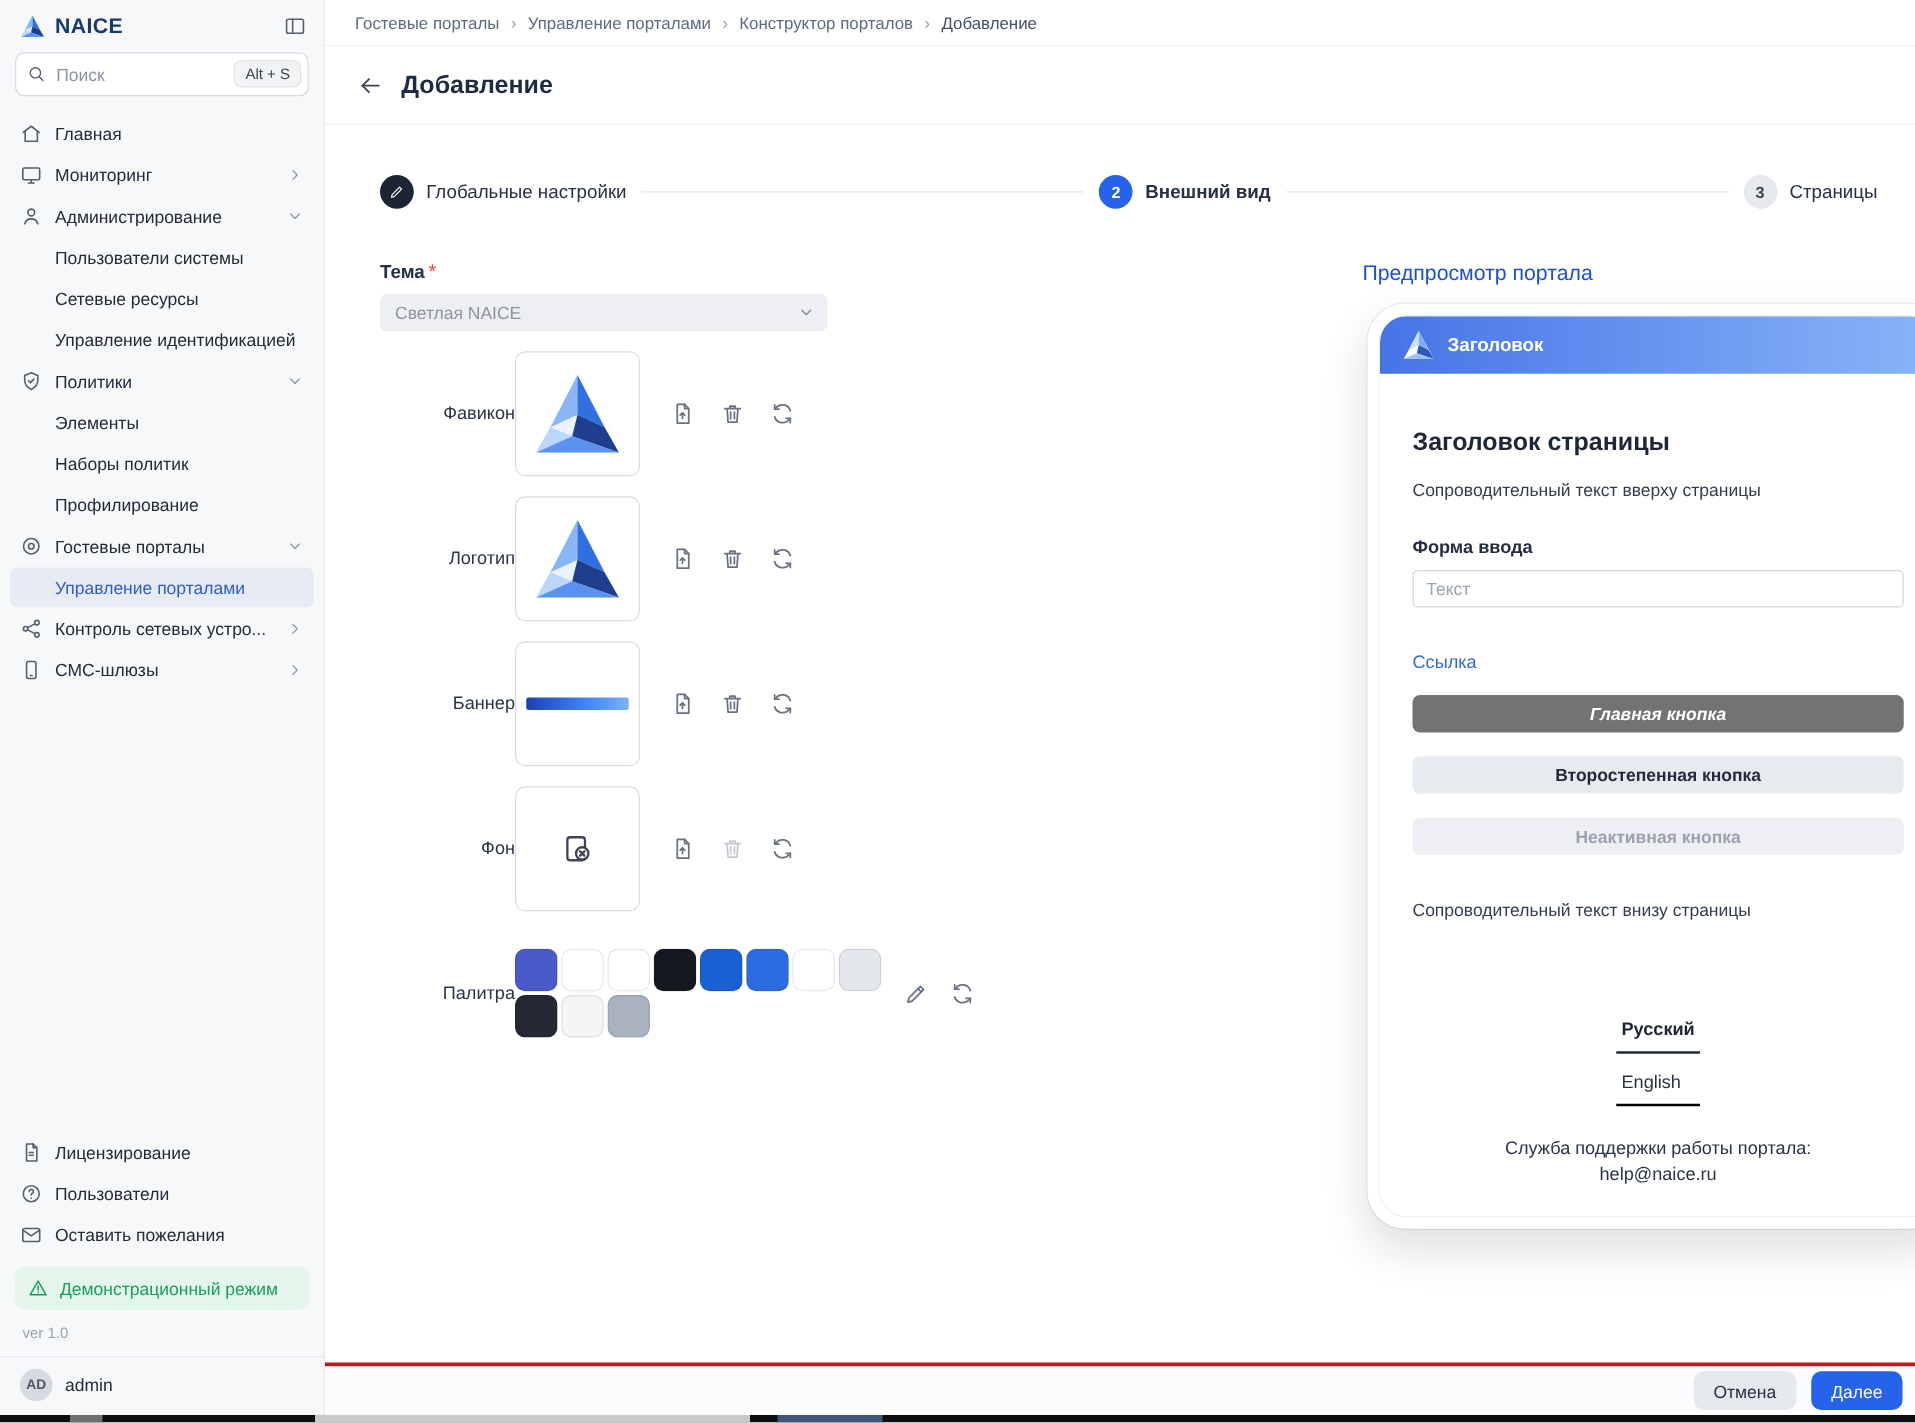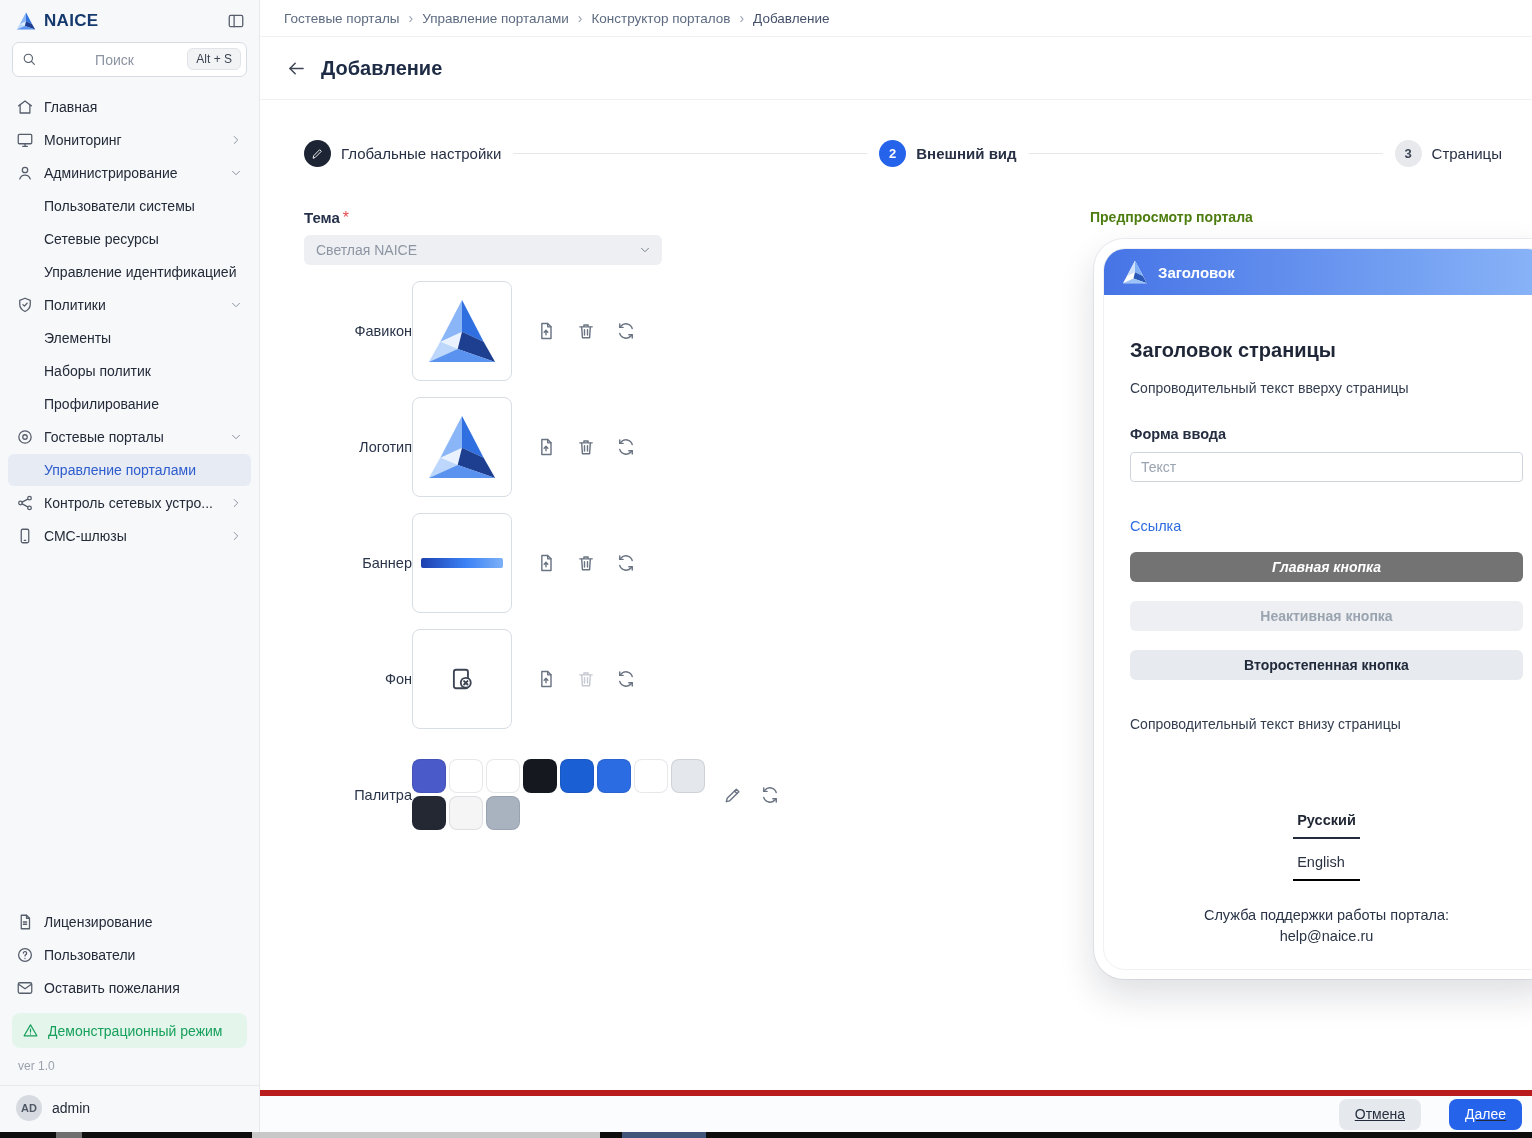--- a/index.html
+++ b/index.html
@@ -8,21 +8,21 @@
 
   .app { display:flex; width:1532px; height:1132px; }
 
   
   .sidebar { width:260px; flex:none; background:#f7f8fa; border-right:1px solid #e7e9ee; display:flex; flex-direction:column; }
   .sb-head { display:flex; align-items:center; justify-content:space-between; padding:11px 14px 9px 16px; }
   .brand { display:flex; align-items:center; gap:8px; }
   .brand-name { font-size:17px; font-weight:bold; color:#163a6d; letter-spacing:.3px; }
   .icon-btn { background:none; border:none; cursor:pointer; display:flex; align-items:center; }
   .sb-search { position:relative; margin:2px 12px 14px; }
-  .sb-search input { width:100%; height:35px; border:1px solid #d7dce3; border-radius:7px; background:#fff; padding:0 62px 0 32px; font-size:14px; color:#333; font-family:inherit;text-align:center; }
+  .sb-search input { width:100%; height:35px; border:1px solid #d7dce3; border-radius:7px; background:#fff; padding:0 62px 0 32px; font-size:14px; color:#333; font-family:inherit; }
   .sb-search input::placeholder { color:#8b93a1; }
   .sb-search .s-ic { position:absolute; left:9px; top:9px; }
   .kbd { position:absolute; right:6px; top:6px; background:#f2f3f5; border:1px solid #e1e4e9; border-radius:6px; font-size:12px; color:#3c4452; padding:3px 8px; }
   .nav { padding:0 8px; display:flex; flex-direction:column; gap:1px; }
   .nav-item { display:flex; align-items:center; gap:10px; height:32px; padding:0 8px; border-radius:6px; font-size:14px; color:#232a38; cursor:pointer; }
   .nav-item .nlabel { white-space:nowrap; overflow:hidden; text-overflow:ellipsis; }
   .nav-item .chev { margin-left:auto; }
   .nav-item.sub { padding-left:36px; }
   .nav-item.active { background:#e7ebf3; color:#2d5ccd; font-weight:500; }
   .sb-bottom { margin-top:auto; padding:0 8px; display:flex; flex-direction:column; gap:1px; }
@@ -72,21 +72,21 @@
   .frow-label { width:108px; flex:none; font-size:14.5px; color:#2a3448; }
   .imgbox { width:100px; height:100px; border:1px solid #d8dde4; border-radius:8px; background:#fff; display:flex; align-items:center; justify-content:center; }
   .frow-actions { display:flex; align-items:center; gap:20px; margin-left:24px; }
   .banner-bar { width:82px; height:10px; border-radius:2px; background:linear-gradient(90deg,#1e40af,#3b82f6 55%,#7db1f7); }
   .swatch-grid { display:flex; flex-direction:column; gap:3px; }
   .swatch-row { display:flex; gap:3px; }
   .swatch { width:34px; height:34px; border-radius:8px; border:1px solid rgba(20,30,50,.10); cursor:pointer; }
   .palette-actions { display:flex; align-items:center; gap:17px; margin-left:18px; }
 
   
-  .preview-title { font-size:14px; font-weight:bold; color:#4d7c0f; }
+  .preview-title { font-size:17px; font-weight:normal; color:#1d4ed8; }
   .phone { margin-top:14px; margin-left:4px; width:465px; background:#fff; border-radius:30px; padding:9px; box-shadow:0 16px 36px rgba(15,23,42,.14), 0 0 0 1px #edeff3; }
   .phone-inner { border-radius:22px; overflow:hidden; border:1px solid #f0f1f4; min-height:722px; display:flex; flex-direction:column; }
   .p-header { height:46px; flex:none; background:linear-gradient(90deg,#4674e6,#8ab5f8); display:flex; align-items:center; gap:10px; padding:0 18px; }
   .p-header-title { color:#fff; font-size:15px; font-weight:bold; }
   .p-body { flex:1; display:flex; flex-direction:column; padding:24px 26px 22px; }
   .p-title { font-size:20px; font-weight:bold; color:#1f2637; margin-top:20px; }
   .p-text { font-size:14px; color:#333d4e; margin-top:18px; }
   .p-form-label { font-size:14.5px; font-weight:bold; color:#252e40; margin-top:30px; }
   .p-input { margin-top:10px; height:30px; border:1px solid #cfd5dd; border-radius:4px; padding:0 10px; font-size:14px; color:#333; width:100%; font-family:inherit; }
   .p-input::placeholder { color:#9aa3b0; }
@@ -96,21 +96,21 @@
   .p-btn.secondary { background:#e7eaee; color:#222b3c; margin-top:19px; }
   .p-btn.disabled { background:#edeff2; color:#9aa3b0; cursor:default; margin-top:19px; }
   .p-bottom-text { margin-top:36px; font-size:14px; color:#333d4e; }
   .p-spacer { flex:1; }
   .p-tabs { align-self:center; display:flex; gap:16px; border-bottom:2px solid #000000;flex-direction:column; }
   .p-tab { padding:0 4px 9px; font-size:14.5px; color:#2a3342; cursor:pointer; }
   .p-tab.active { font-weight:bold; color:#1f2633; border-bottom:2.5px solid #232b3b; margin-bottom:-1px; }
   .p-support { text-align:center; margin-top:24px; font-size:14.5px; color:#2a3446; line-height:1.45; }
 
   
-  .action-bar { flex:none; height:42px; border-top:6px solid #b91c1c; background:#fbfcfd; display:flex; align-items:center; justify-content:flex-end; gap:28px; padding:0 10px;text-decoration:underline; }
+  .action-bar { flex:none; height:42px; border-top:3px solid #b91c1c; background:#fbfcfd; display:flex; align-items:center; justify-content:flex-end; gap:12px; padding:0 10px; }
   .btn { height:31px; border:none; border-radius:8px; font-size:14px; font-family:inherit; padding:0 16px; cursor:pointer; }
   .btn.ghost { background:#e5e8ec; color:#27303f; }
   .btn.primary { background:#2563eb; color:#fff; font-weight:500; }
 
   .bottom-strip { position:relative; width:1532px; height:6px; background:#0d0d0d; }
   .bottom-strip i { position:absolute; top:0; height:6px; display:block; }
 </style>
 </head>
 <body>
 
@@ -498,22 +498,22 @@
                 </svg>
                 <span class="p-header-title">Заголовок</span>
               </div>
               <div class="p-body">
                 <div class="p-title">Заголовок страницы</div>
                 <div class="p-text">Сопроводительный текст вверху страницы</div>
                 <div class="p-form-label">Форма ввода</div>
                 <input class="p-input" placeholder="Текст" style="">
                 <div class="p-link">Ссылка</div>
                 <button class="p-btn primary">Главная кнопка</button>
+                <button class="p-btn secondary">Второстепенная кнопка</button>
                 <button class="p-btn disabled">Неактивная кнопка</button>
-                <button class="p-btn secondary">Второстепенная кнопка</button>
                 <div class="p-bottom-text">Сопроводительный текст внизу страницы</div>
                 <div class="p-spacer"></div>
                 <div class="p-tabs">
                   <span class="p-tab active">Русский</span>
                   <span class="p-tab">English</span>
                 </div>
                 <div class="p-support">
                   <div>Служба поддержки работы портала:</div>
                   <div>help@naice.ru</div>
                 </div>

